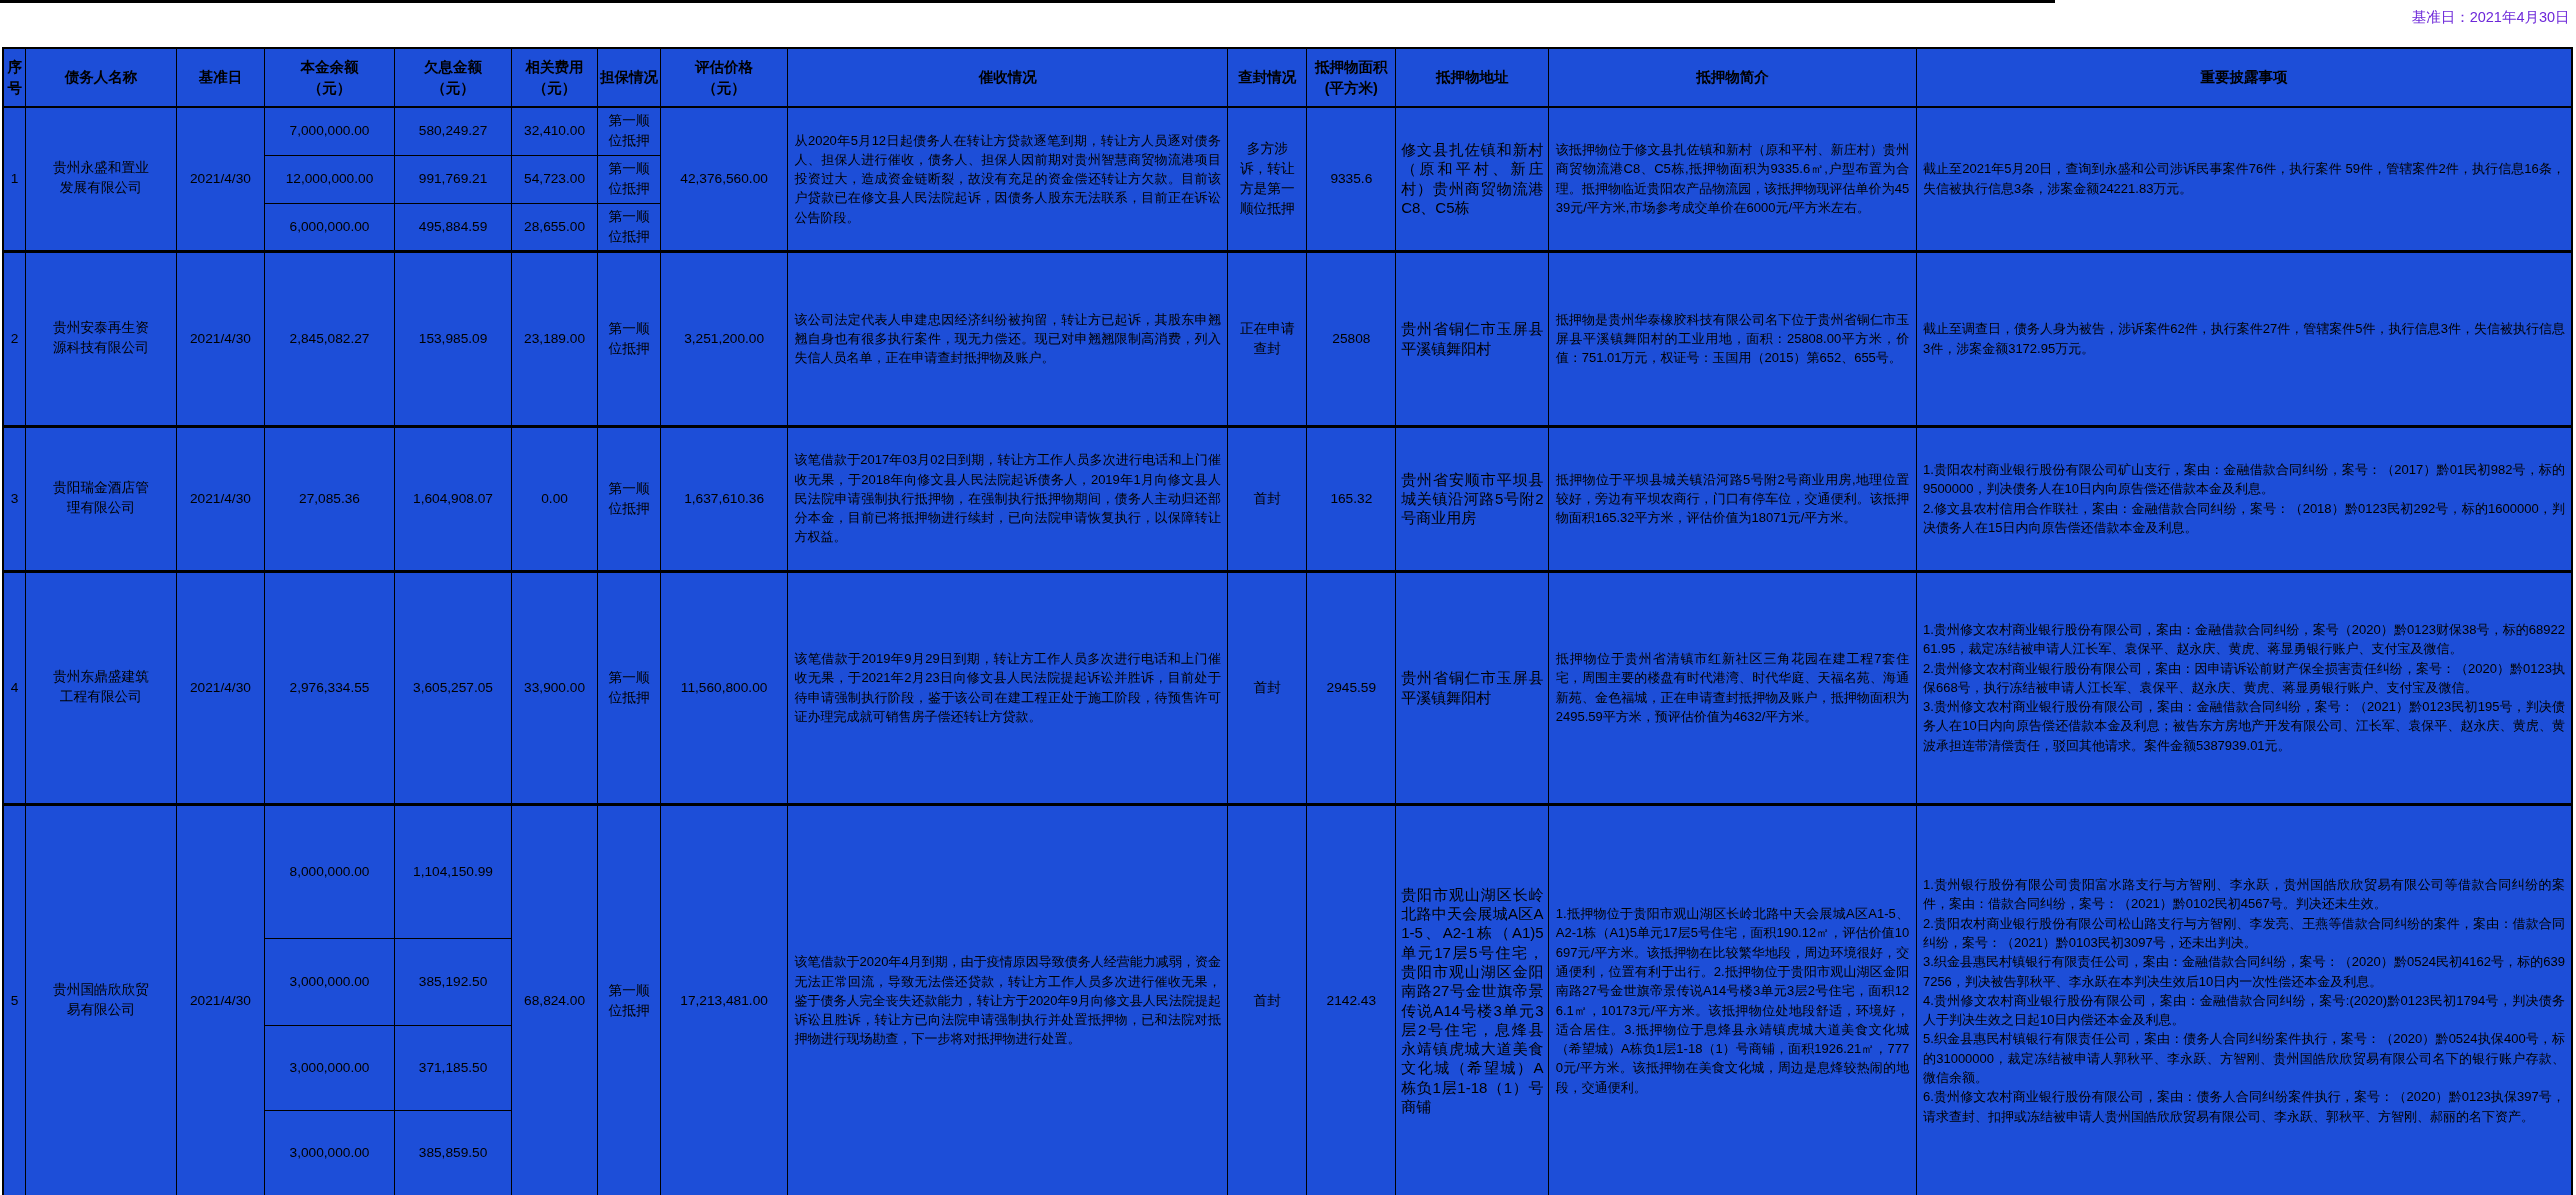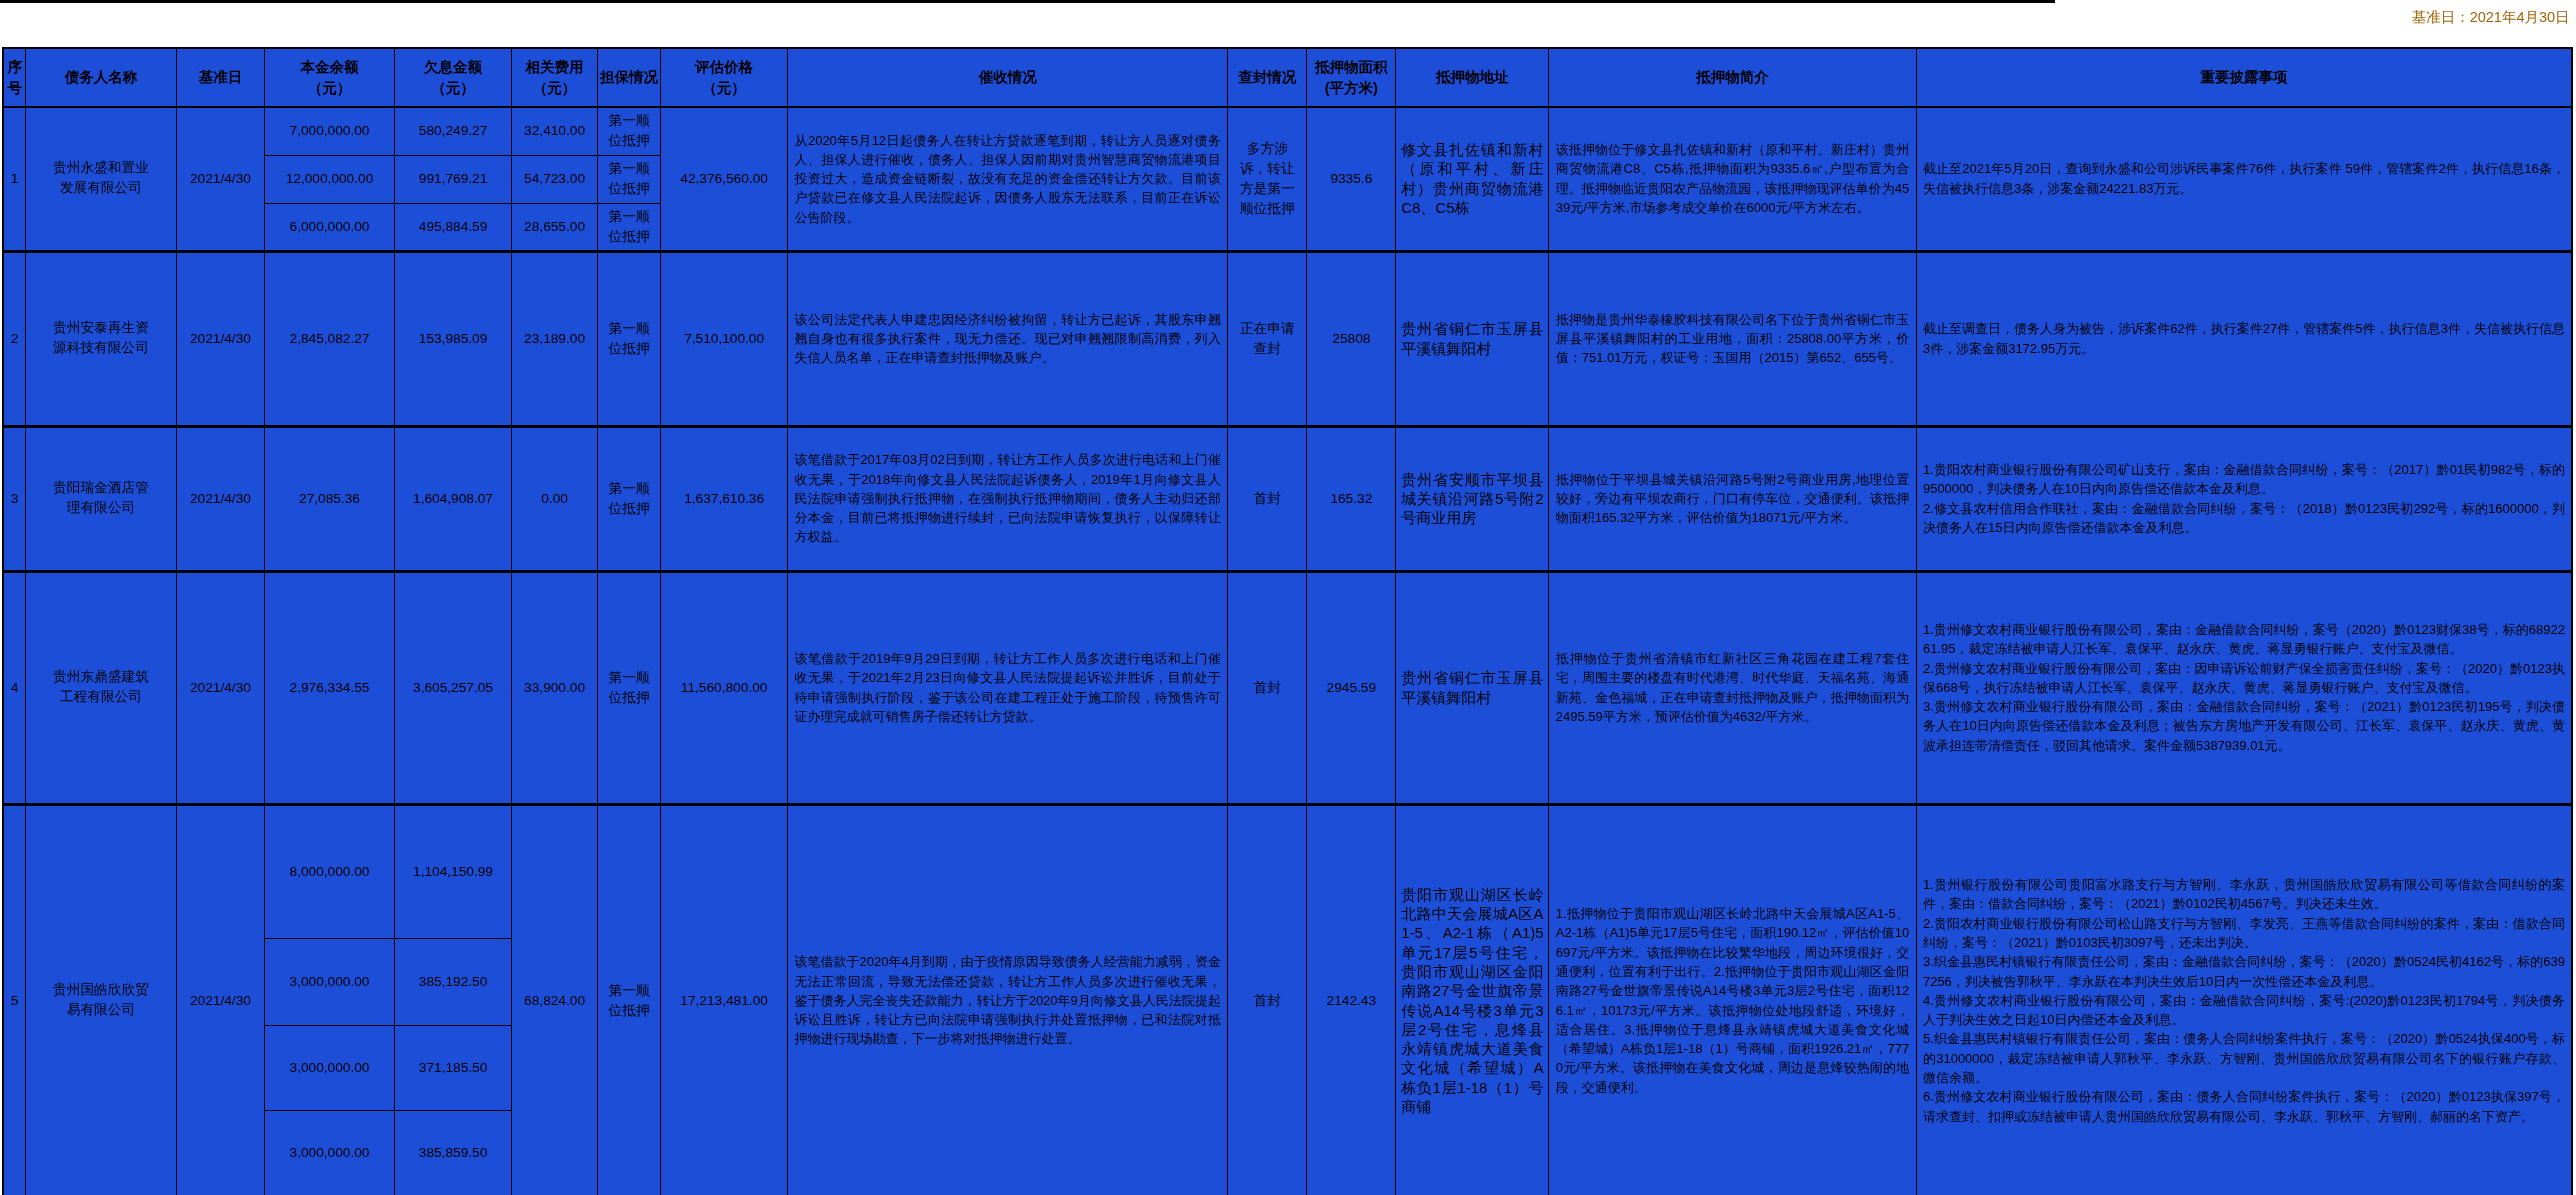--- a/index.html
+++ b/index.html
@@ -2,21 +2,21 @@
 <html style="font-size:13px"><head>
 <meta charset="utf-8">
 <style>
   html,body{margin:0;padding:0;}
   body{
     width:2576px;height:1195px;position:relative;overflow:hidden;
     background:#ffffff;color:#000;
     font-family:"Liberation Sans","DejaVu Sans",sans-serif;
   }
   .topline{position:absolute;top:0;left:0;width:2055px;height:3.2px;background:#000;}
-  .basedate{position:absolute;top:8px;right:6.4px;font-size:14.5px;color:#a16207;}
+  .basedate{position:absolute;top:8px;right:6.4px;font-size:14.5px;color:#6d28d9;}
   table.tbl{
     position:absolute;left:2.4px;top:47px;width:2571px;
     border-collapse:collapse;table-layout:fixed;background:#1d4ed8;
     border:2.4px solid #000;
   }
   .tbl th,.tbl td{
     border:1.6px solid #000;vertical-align:middle;color:#000;
     font-size:13.7px;line-height:20px;text-align:center;padding:1.6px;
     overflow:hidden;word-break:break-all;
   }
@@ -110,21 +110,21 @@
     </tr>
 
     <tr class="h217 ge">
       <td>2</td>
       <td class="c-debtor">贵州安泰再生资源科技有限公司</td>
       <td>2021/4/30</td>
       <td>2,845,082.27</td>
       <td>153,985.09</td>
       <td>23,189.00</td>
       <td class="c-guar">第一顺位抵押</td>
-      <td>7,510,100.00</td>
+      <td>3,251,200.00</td>
       <td class="lt">该公司法定代表人申建忠因经济纠纷被拘留，转让方已起诉，其股东申翘翘自身也有很多执行案件，现无力偿还。现已对申翘翘限制高消费，列入失信人员名单，正在申请查封抵押物及账户。</td>
       <td class="c-seiz">正在申请查封</td>
       <td>25808</td>
       <td class="addr">贵州省铜仁市玉屏县平溪镇舞阳村</td>
       <td class="lt">抵押物是贵州华泰橡胶科技有限公司名下位于贵州省铜仁市玉屏县平溪镇舞阳村的工业用地，面积：25808.00平方米，价值：751.01万元，权证号：玉国用（2015）第652、655号。</td>
       <td class="lt">截止至调查日，债务人身为被告，涉诉案件62件，执行案件27件，管辖案件5件，执行信息3件，失信被执行信息3件，涉案金额3172.95万元。</td>
     </tr>
 
     <tr class="h180 ge">
       <td>3</td>

